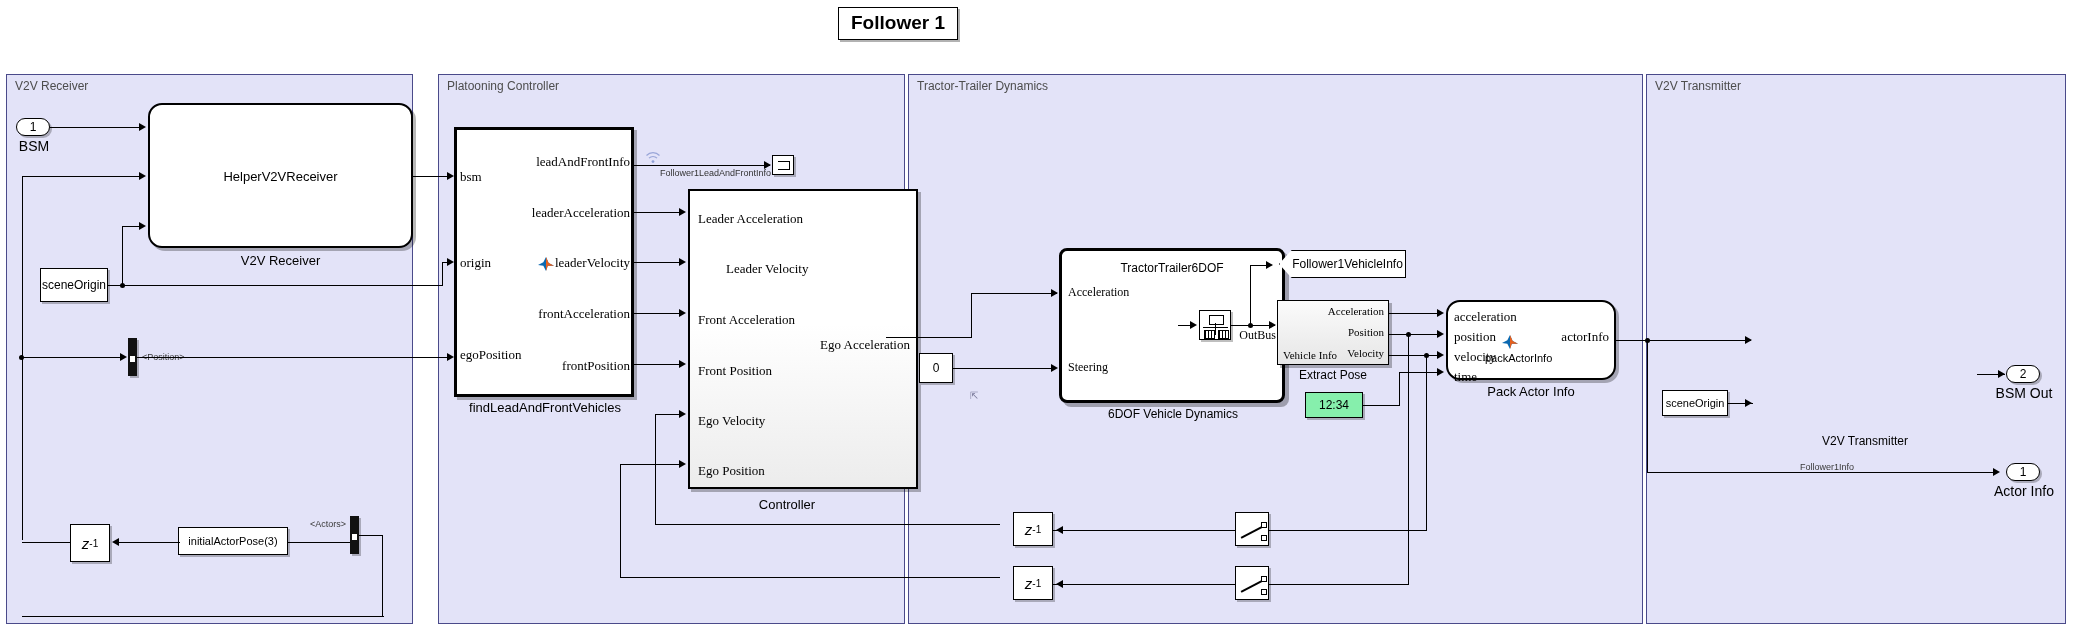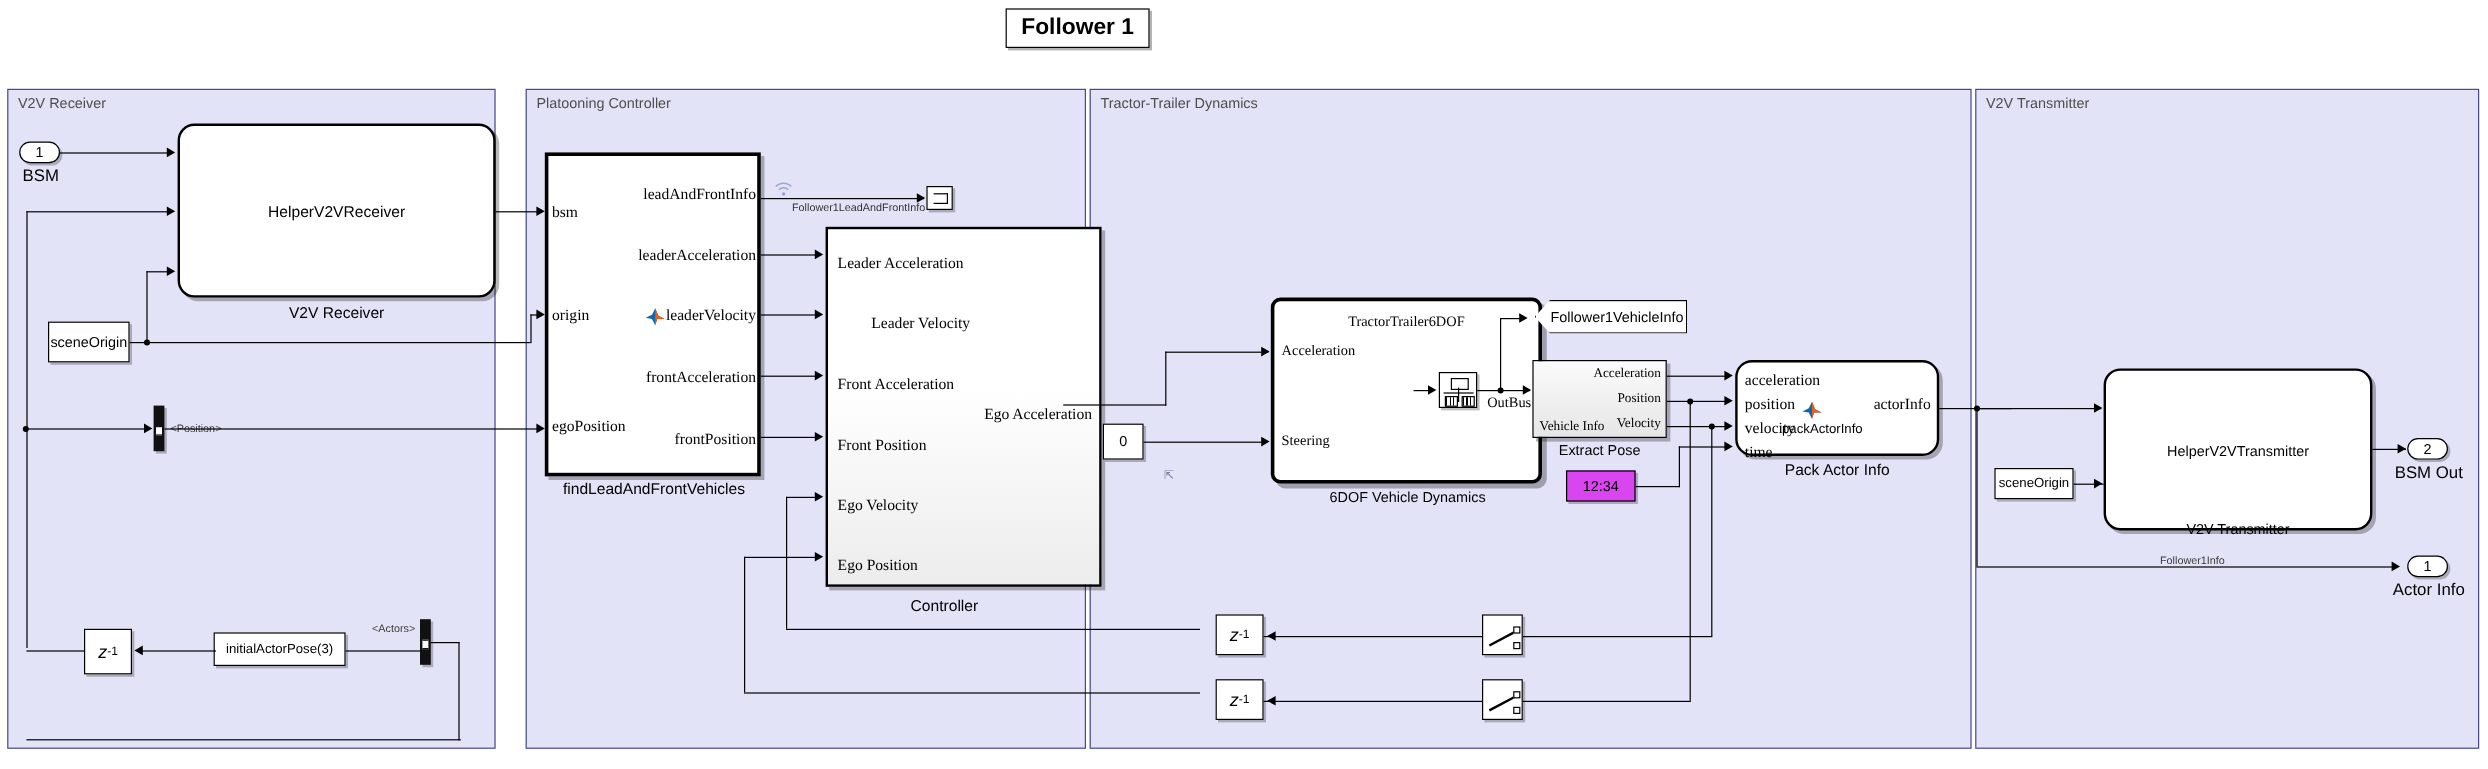--- a/index.html
+++ b/index.html
@@ -202,21 +202,21 @@
     color: #000;
     box-sizing: border-box;
     clip-path: polygon(10% 0%, 100% 0%, 100% 100%, 10% 100%, 0% 50%);
     padding-left: 10px;
   }
 
   
   .digital {
     position: absolute;
     border: 1px solid #000;
-    background: #d946ef;
+    background: #86efac;
     box-shadow: 2px 2px 0 rgba(0,0,0,0.25);
     font-size: 12px;
     display: flex; align-items: center; justify-content: center;
     color: #000;
     box-sizing: border-box;
   }
 
   
   .switch-blk {
     position: absolute;
@@ -407,21 +407,21 @@
   <div class="wire wh" style="left:886px; top:337px; width:86px;"></div>
   <div class="wire wv" style="left:971px; top:293px; height:45px;"></div>
   <div class="wire wh" style="left:971px; top:293px; width:86px;"></div>
   <div class="arrow" style="left:1051px; top:289px;"></div>
 
   <div class="const-blk" style="left:919px; top:353px; width:34px; height:30px;">0</div>
   <div class="wire wh" style="left:953px; top:368px; width:100px;"></div>
   <div class="arrow" style="left:1051px; top:364px;"></div>
 
   <div class="blk rounded-dyn" style="left:1059px; top:248px; width:226px; height:155px;">
-    <div class="blk-title" style="top:10px; font-size:12px;font-family:Liberation Serif, serif;">TractorTrailer6DOF</div>
+    <div class="blk-title" style="top:10px; font-size:12px;">TractorTrailer6DOF</div>
     <div class="port-label" style="left:6px; top:35px; font-size:12px;">Acceleration</div>
     <div class="port-label" style="left:6px; top:110px; font-size:12px;">Steering</div>
     <div class="port-label r" style="right:6px; top:78px; width:200px; font-size:12px;">OutBus</div>
   </div>
   <div class="blk-caption" style="left:1035px; top:407px; width:276px; font-size:12px;">6DOF Vehicle Dynamics</div>
 
   <div class="small-label" style="left:970px; top:390px; color:#7a7a9a; font-size:10px;">⇱</div>
 
   <div class="icon-blk" style="left:1199px; top:310px; width:32px; height:30px;">
     <div style="position:absolute; left:9px; top:4px; width:13px; height:8px; border:1px solid #000;"></div>
@@ -510,23 +510,20 @@
 
   <div class="wire wh" style="left:1616px; top:340px; width:60px;"></div>
   <div class="junction" style="left:1645px; top:338px;"></div>
   <div class="wire wv" style="left:1647px; top:340px; height:132px;"></div>
   <div class="wire wh" style="left:1647px; top:340px; width:104px;"></div>
   <div class="arrow" style="left:1745px; top:336px;"></div>
   <div class="wire wh" style="left:1647px; top:472px; width:350px;"></div>
   <div class="sig-label" style="left:1800px; top:462px;">Follower1Info</div>
   <div class="arrow" style="left:1993px; top:468px;"></div>
 
-  <div class="blk thick" style="left:1753px; top:307px; width:224px; height:135px;">
-    <div class="blk-title" style="top:60px; font-size:12px;">HelperV2VTransmitter</div>
-  </div>
   <div class="blk-caption" style="left:1753px; top:434px; width:224px; font-size:12px;">V2V Transmitter</div>
 
   <div class="const-blk" style="left:1662px; top:390px; width:66px; height:26px; font-size:11px;">sceneOrigin</div>
   <div class="wire wh" style="left:1728px; top:403px; width:25px;"></div>
   <div class="arrow" style="left:1745px; top:399px;"></div>
 
   <div class="wire wh" style="left:1977px; top:374px; width:28px;"></div>
   <div class="arrow" style="left:1998px; top:370px;"></div>
   <div class="port-oval" style="left:2006px; top:365px; width:34px; height:18px;">2</div>
   <div class="port-caption" style="left:1982px; top:385px; width:84px;">BSM Out</div>

